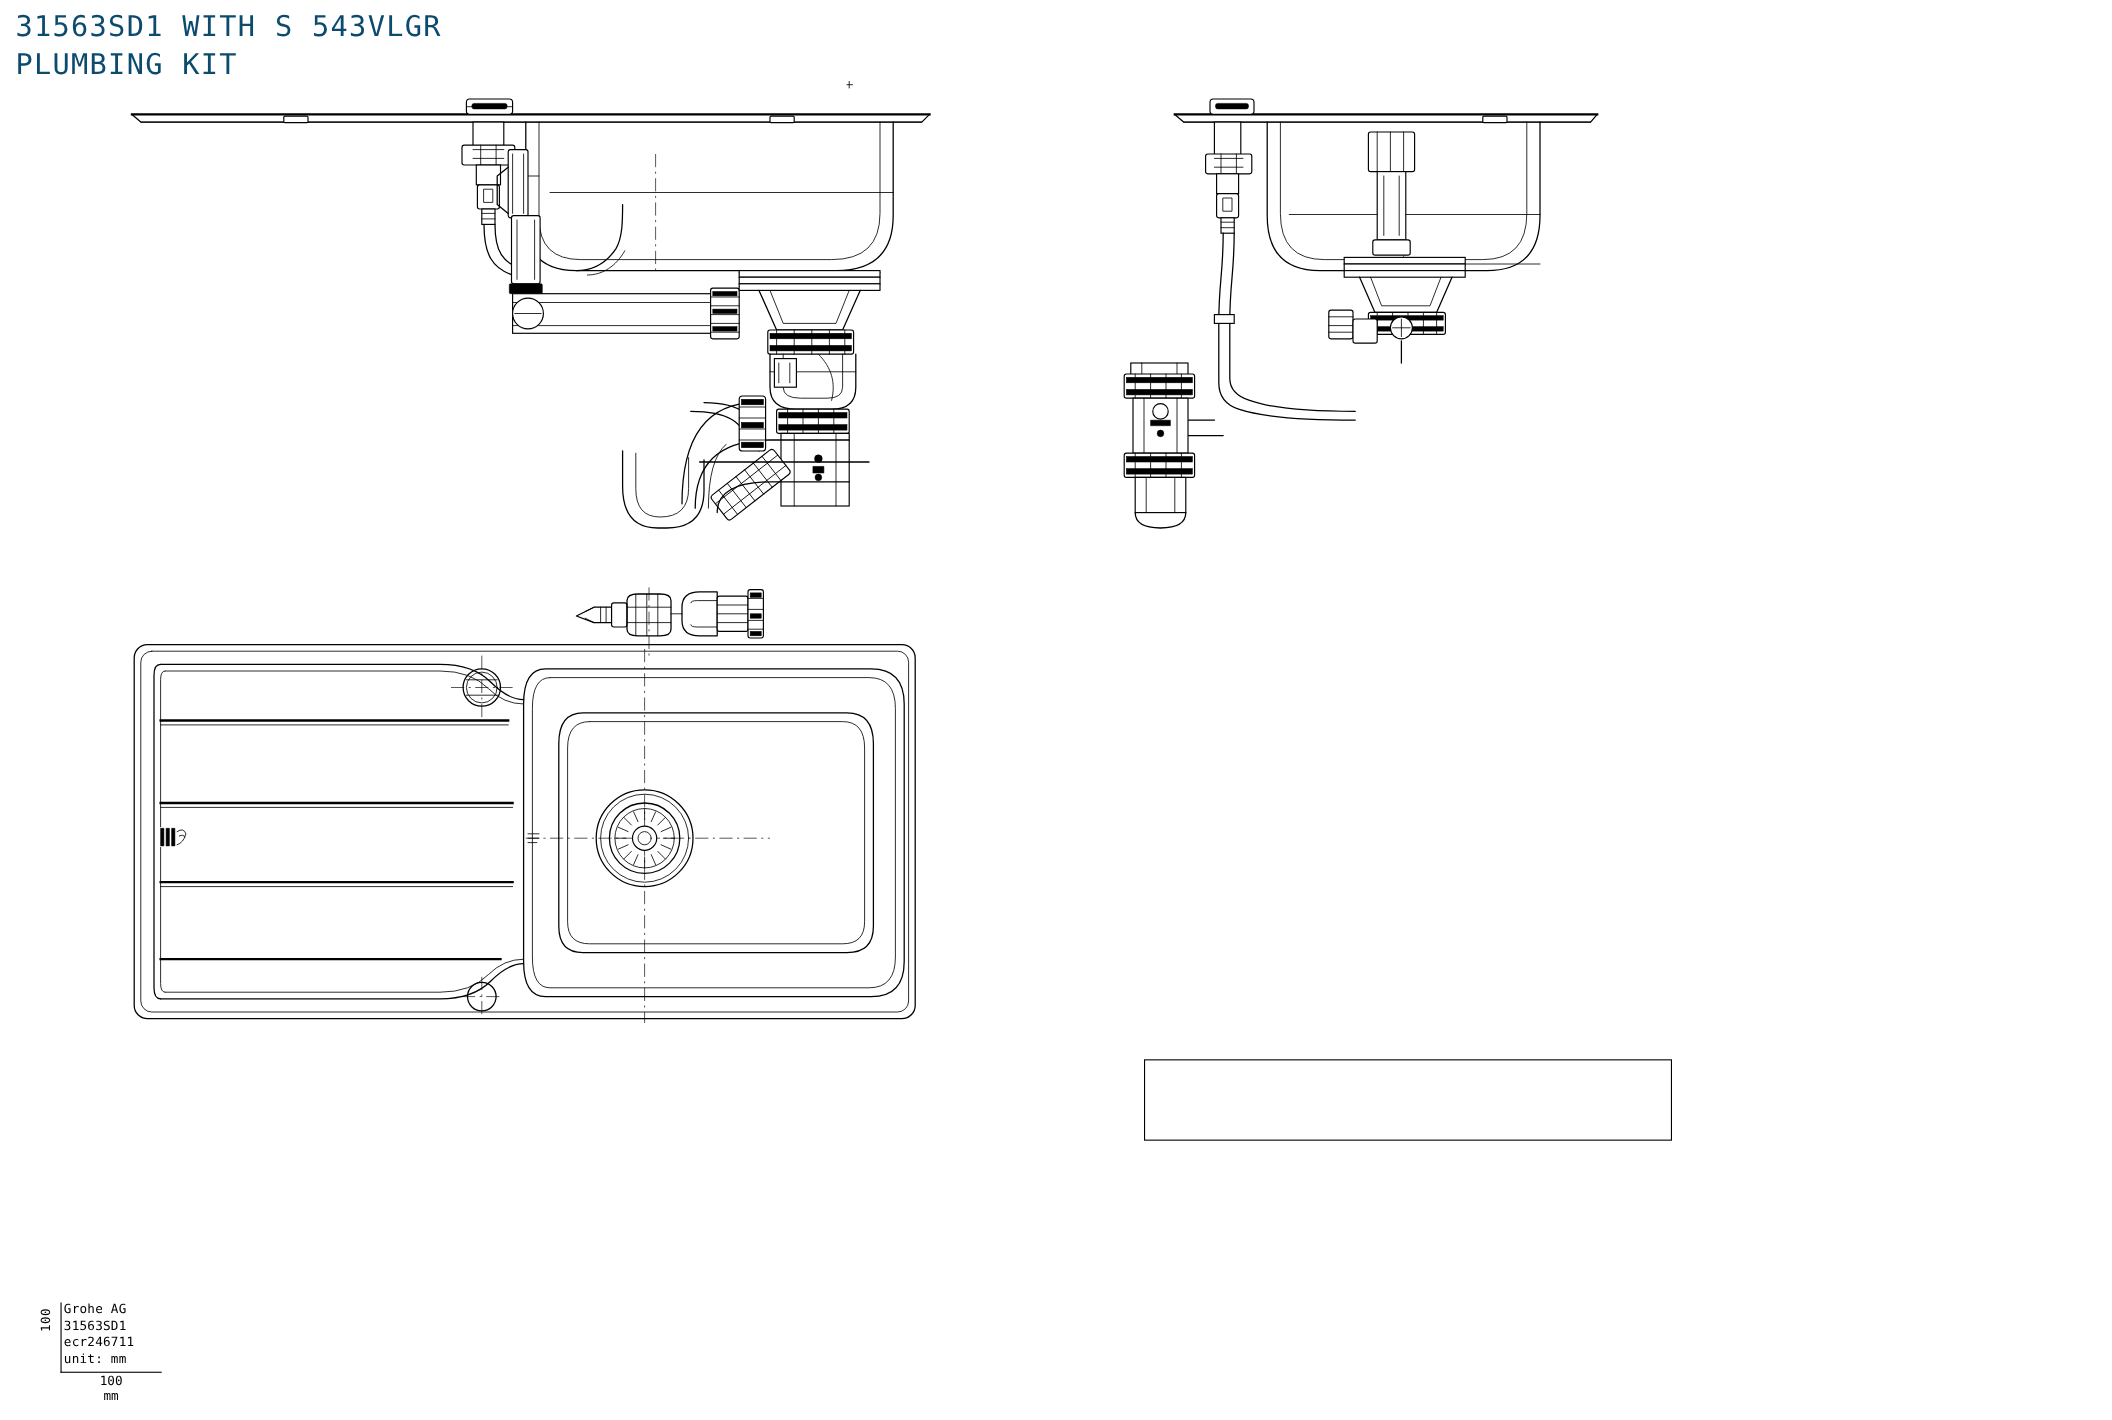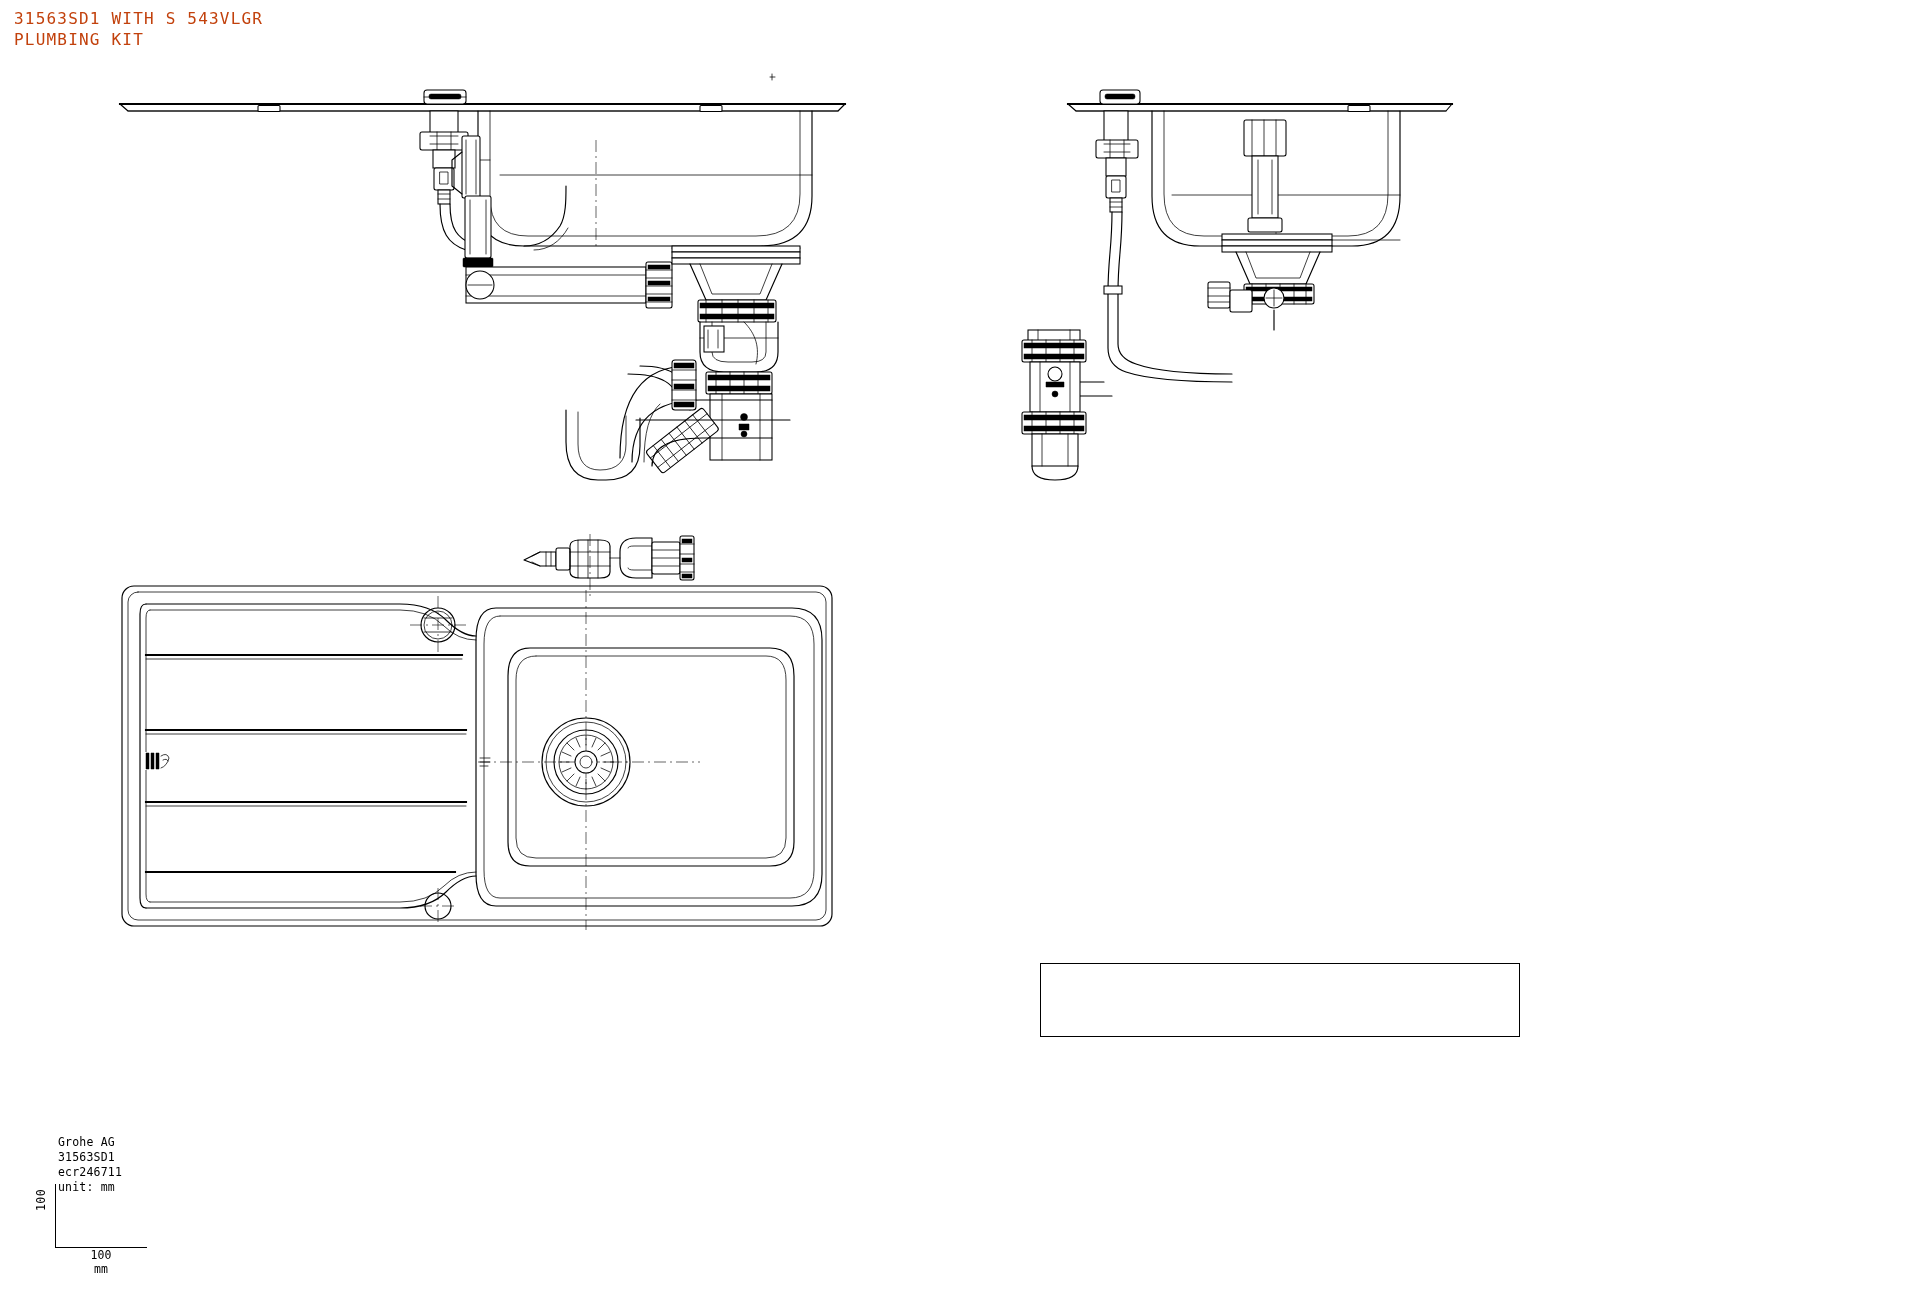--- a/index.html
+++ b/index.html
@@ -8,26 +8,26 @@
     width:1920px;height:1291px;position:relative;overflow:hidden;
     font-family:"DejaVu Sans Mono","Liberation Mono",monospace;
     color:#000;
   }
   #sheet{position:absolute;inset:0;}
 
   
   .title-block{position:absolute;left:14px;top:8px;line-height:1.32;}
   .title-line{
     font-family:"DejaVu Sans Mono","Liberation Mono",monospace;
-    font-size:16px;letter-spacing:1.2px;color:#c2410c;white-space:pre;
+    font-size:26px;letter-spacing:1.2px;color:#0c4a6e;white-space:pre;
     font-weight:400;
   }
 
   
-  .info-block{position:absolute;left:58px;top:1137px;line-height:1.0;}
+  .info-block{position:absolute;left:58px;top:1185px;line-height:1.0;}
   .info-line{
     font-size:11.5px;letter-spacing:.2px;white-space:pre;color:#000;
     font-family:"DejaVu Sans Mono","Liberation Mono",monospace;
     height:15px;
   }
   .scale-v{
     position:absolute;left:34px;top:1189px;
     font-size:11.5px;letter-spacing:.4px;
     writing-mode:vertical-rl;transform:rotate(180deg);
     font-family:"DejaVu Sans Mono","Liberation Mono",monospace;

